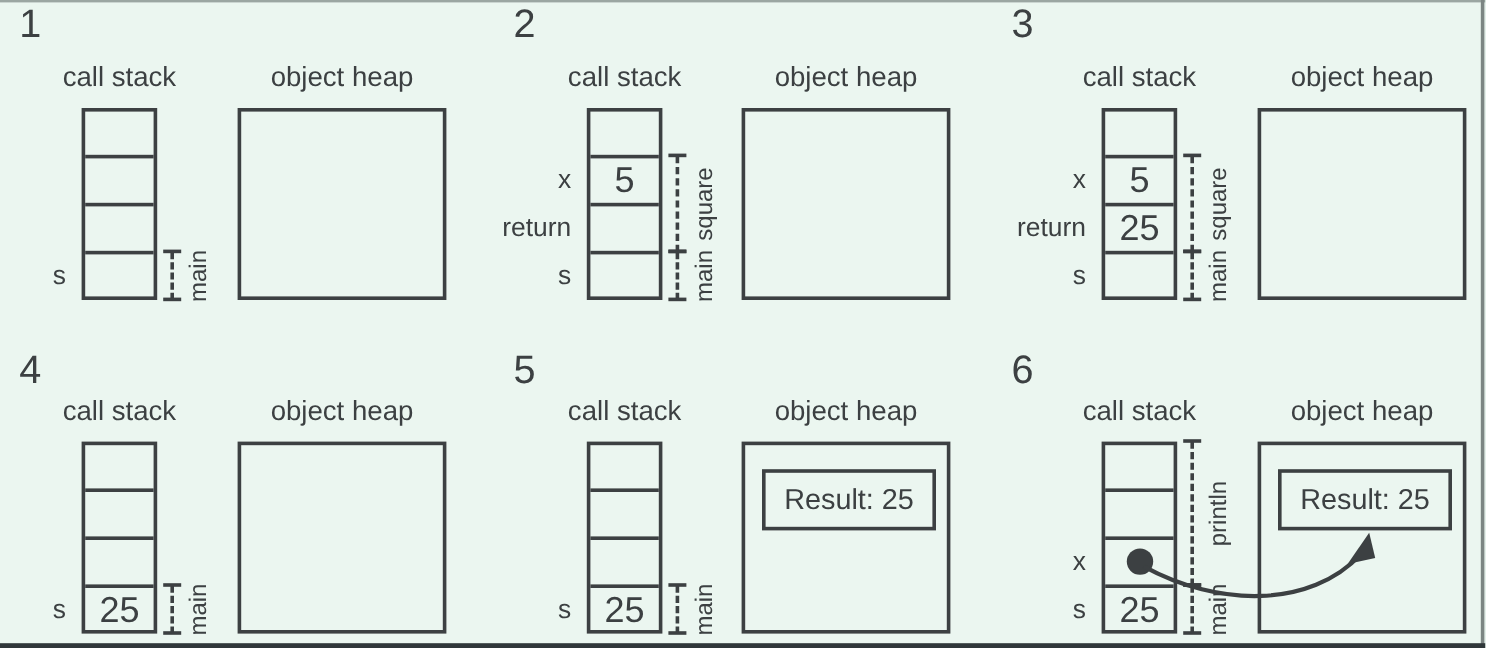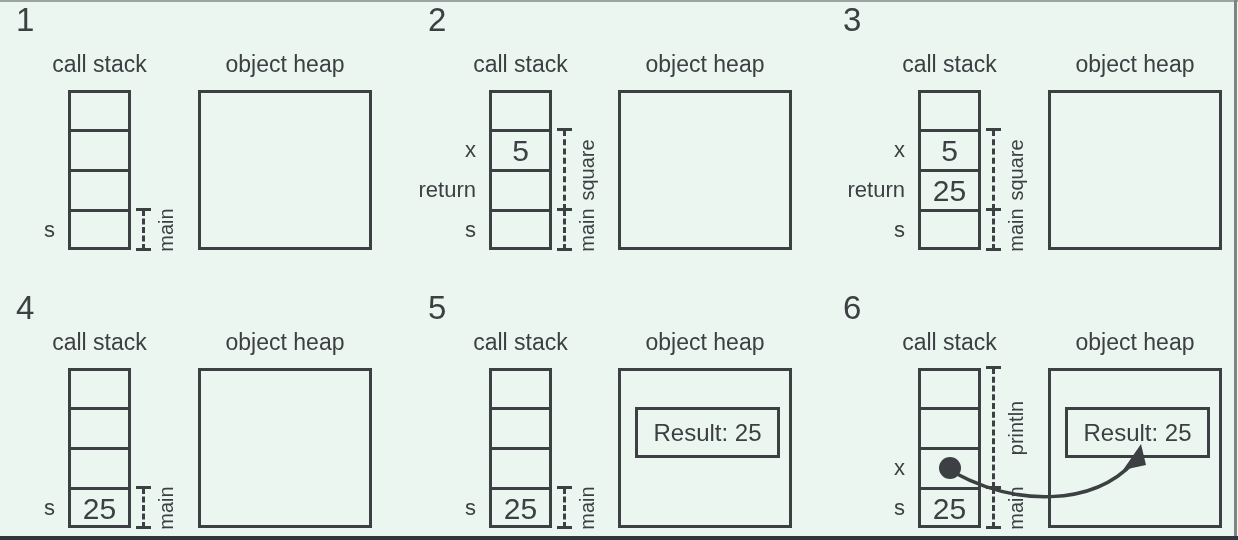--- a/index.html
+++ b/index.html
@@ -20,21 +20,21 @@
   .stack{position:absolute;border:3px solid var(--stroke);box-sizing:border-box;background:var(--bg);}
   .divider{position:absolute;height:3px;background:var(--stroke);left:0;right:0;}
   .heap{position:absolute;border:3px solid var(--stroke);box-sizing:border-box;background:var(--bg);}
   .lbl{position:absolute;font-size:22px;text-align:right;padding-right:7px;box-sizing:border-box;}
   .val{position:absolute;font-size:30px;text-align:center;}
   .dot{position:absolute;width:22px;height:22px;border-radius:50%;background:var(--stroke);}
   .dash{position:absolute;width:0;border-left:3px dashed var(--stroke);}
   .cap{position:absolute;width:15px;height:3px;background:var(--stroke);}
   .blbl{position:absolute;font-size:20px;line-height:22px;white-space:nowrap;
         transform:translate(-50%,-50%) rotate(-90deg);}
-  .hbox{position:absolute;border:3px solid var(--stroke);box-sizing:border-box;background:var(--bg);margin-top:16px;}
+  .hbox{position:absolute;border:3px solid var(--stroke);box-sizing:border-box;background:var(--bg);}
   .hbox-text{position:absolute;inset:0;font-size:24px;text-align:center;}
   .edge{position:absolute;}
 </style>
 </head>
 <body>
 
 <div class="screen">
 
   <div class="edge" style="left:0;top:0;width:1238px;height:2px;background:#9ba6a2;"></div>
   <div class="edge" style="left:1234px;top:0;width:3px;height:540px;background:#7c8583;"></div>

